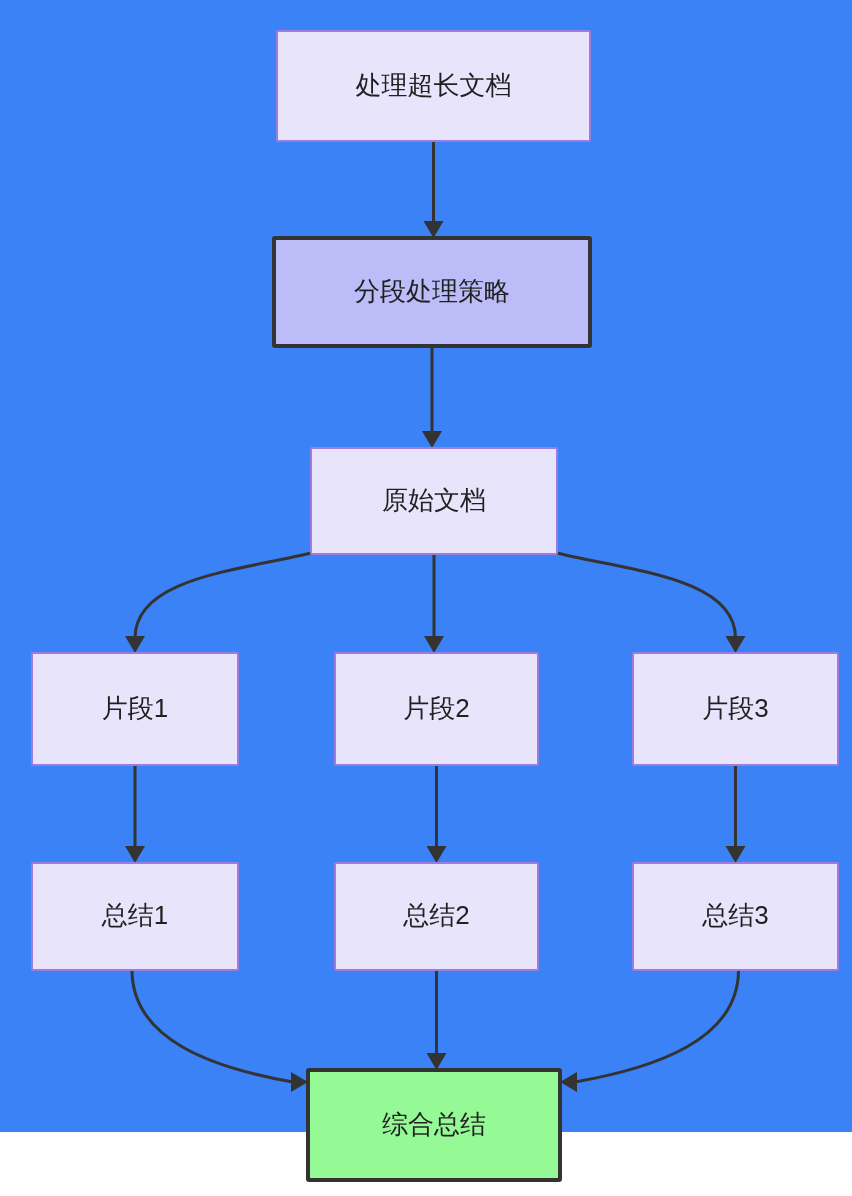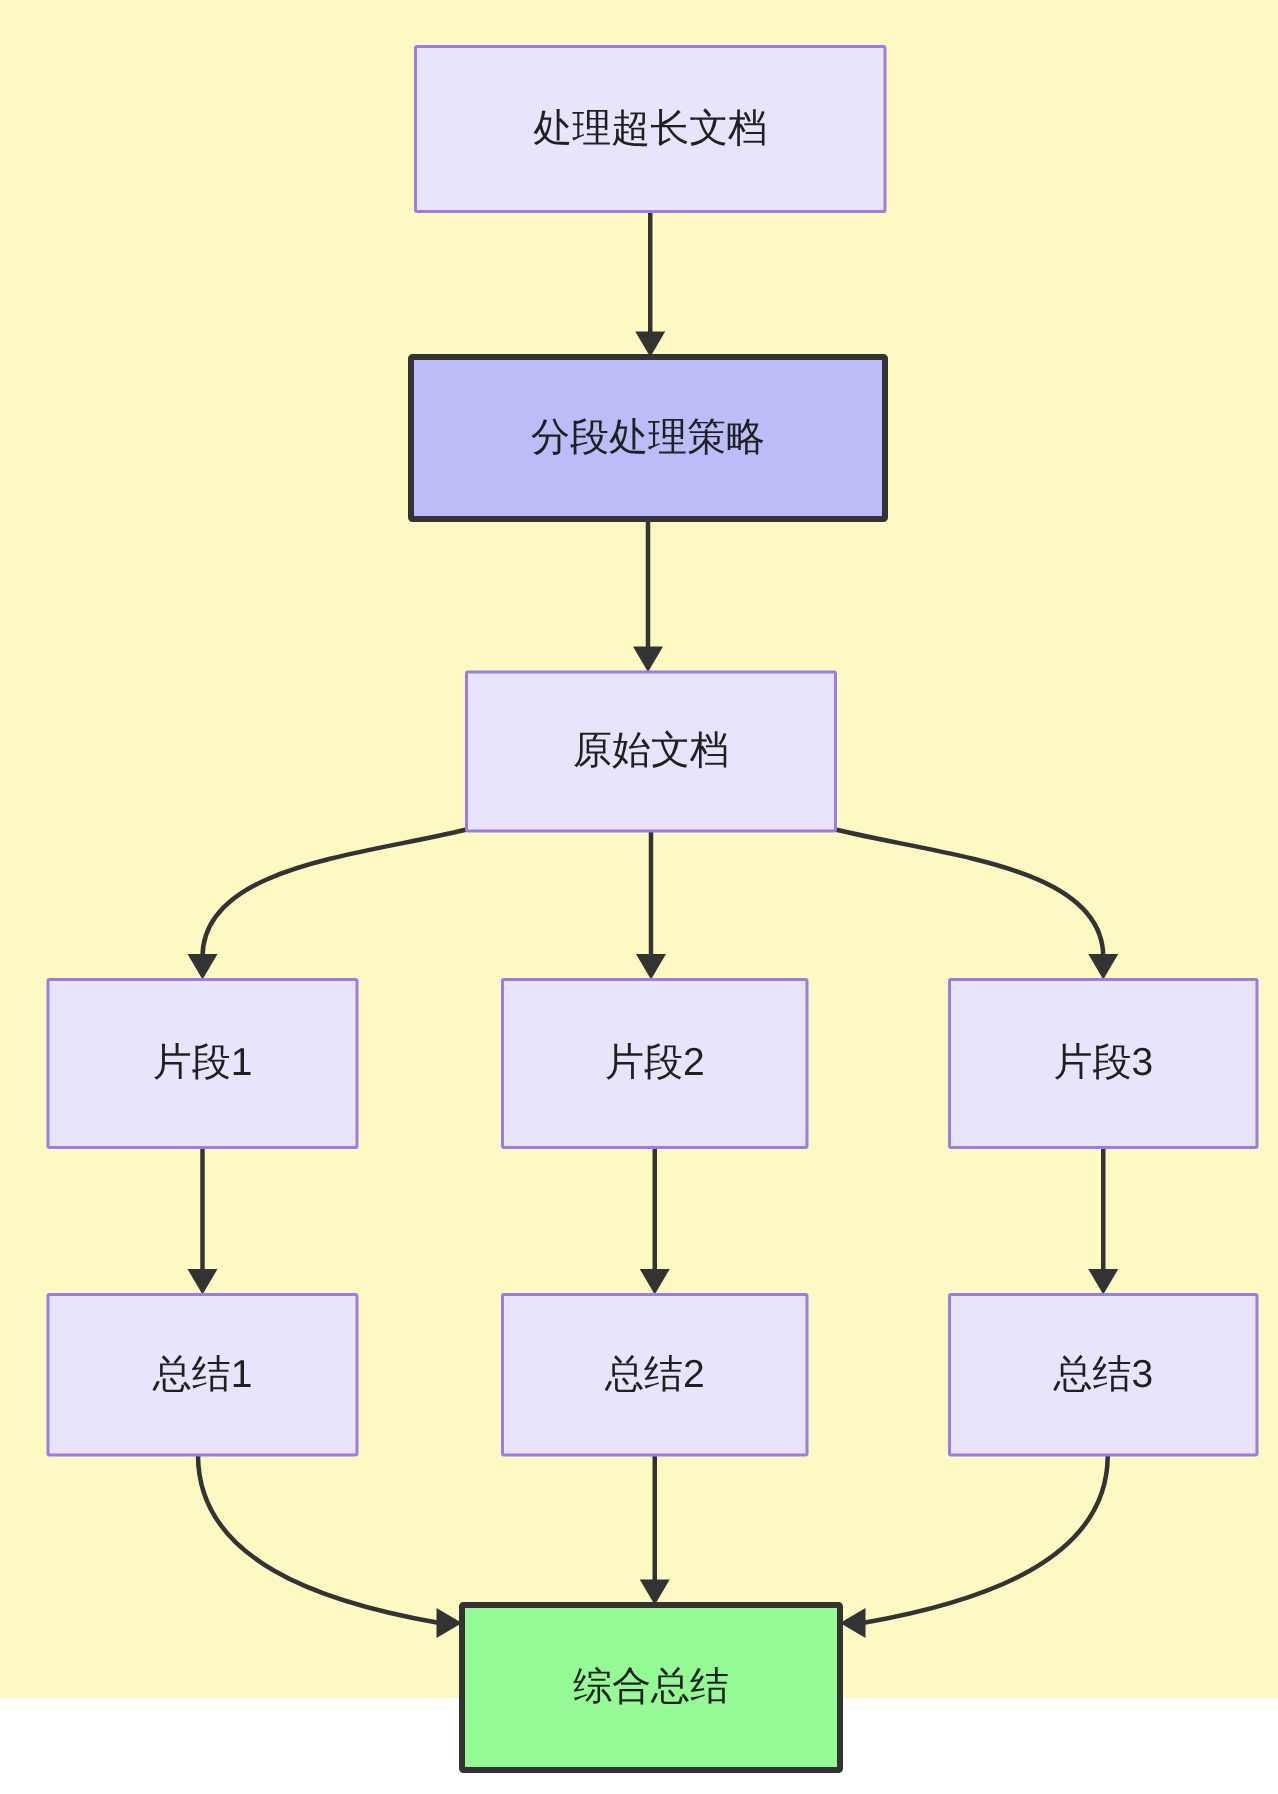--- a/index.html
+++ b/index.html
@@ -10,21 +10,21 @@
   body {
     width: 852px;
     height: 1196px;
     font-family: "Liberation Sans", "DejaVu Sans", sans-serif;
     overflow: hidden;
   }
   #flowchart-root {
     position: relative;
     width: 852px;
     height: 1132px;
-    background: #fef9c3;
+    background: #3b82f6;
   }
   svg#diagram {
     display: block;
     width: 852px;
     height: 1196px;
   }
   .node-rect {
     stroke-width: 2;
   }
   .node-rect.emphasis {

